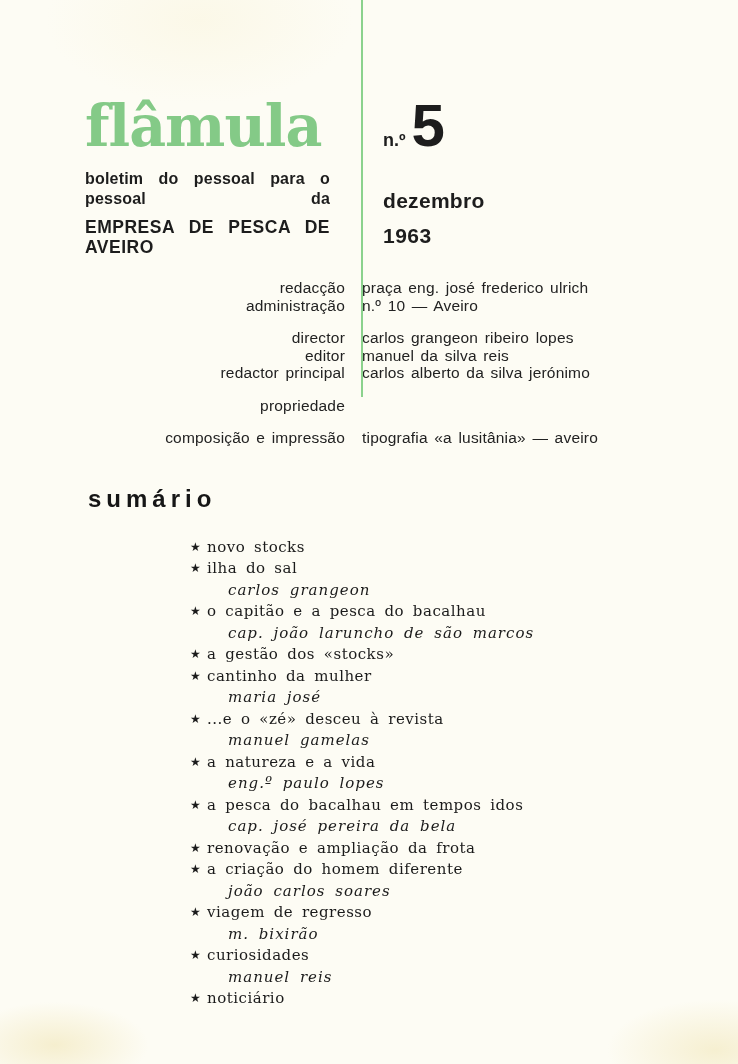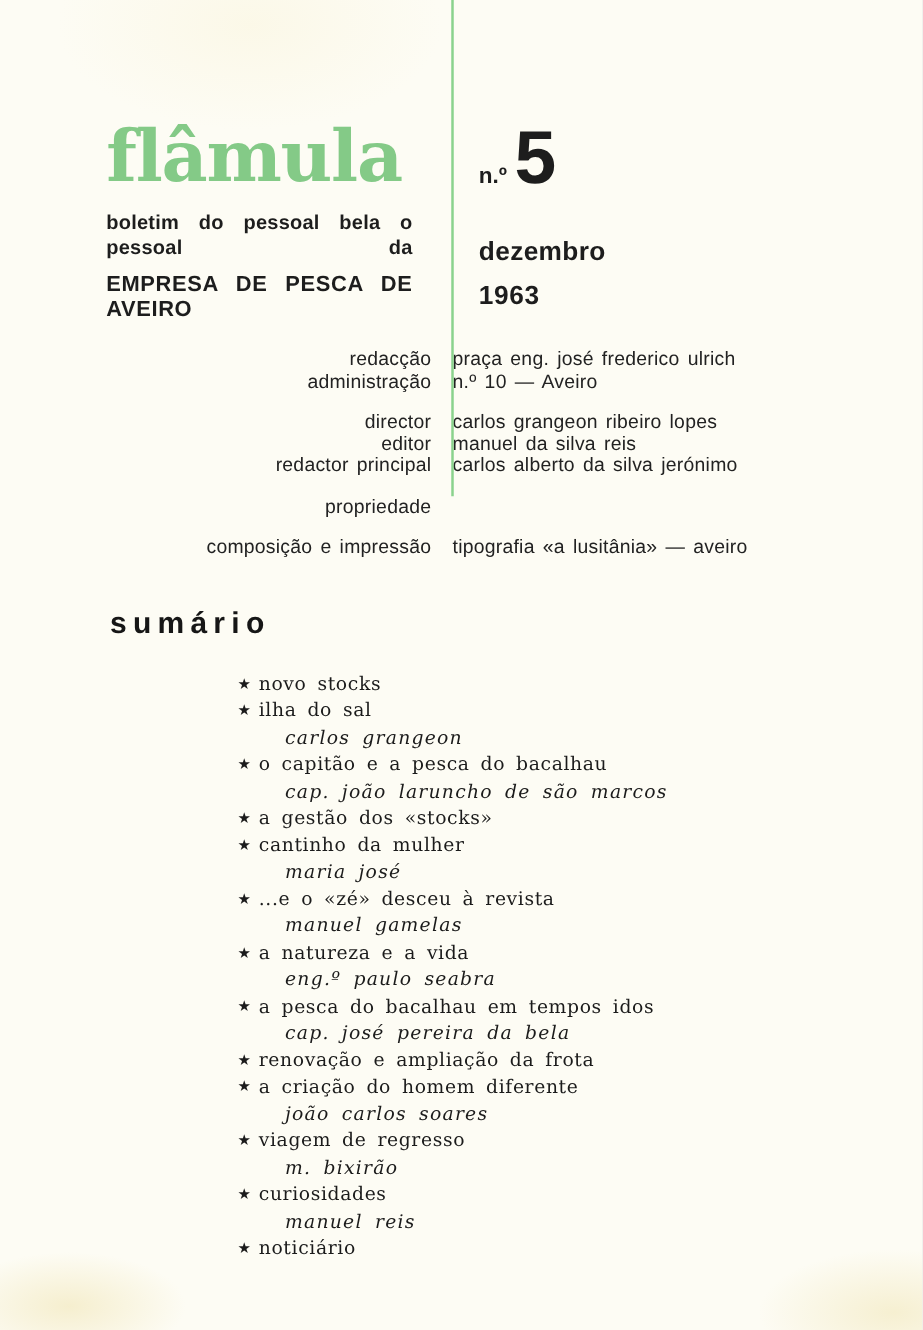--- a/index.html
+++ b/index.html
@@ -63,21 +63,21 @@
 </style>
 </head>
 <body>
 
 <div class="page">
   <div class="divider"></div>
 
   <header class="masthead">
     <div class="mh-left">
       <h1 class="title">flâmula</h1>
-      <p class="tagline">boletim do pessoal bela o pessoal da</p>
+      <p class="tagline">boletim do pessoal para o pessoal da</p>
       <p class="company">EMPRESA DE PESCA DE AVEIRO</p>
     </div>
     <div class="mh-right">
       <div class="issue-line">
         <span class="issue-label">n.º</span><span class="issue-num">5</span>
       </div>
       <div class="issue-month">dezembro</div>
       <div class="issue-year">1963</div>
     </div>
   </header>
@@ -151,21 +151,21 @@
     <span class="toc-author">maria josé</span>
   </li>
 
   <li class="toc-item">
     <span class="star">★</span><span class="toc-title">...e o «zé» desceu à revista</span>
     <span class="toc-author">manuel gamelas</span>
   </li>
 
   <li class="toc-item">
     <span class="star">★</span><span class="toc-title">a natureza e a vida</span>
-    <span class="toc-author">eng.º paulo seabra</span>
+    <span class="toc-author">eng.º paulo lopes</span>
   </li>
 
   <li class="toc-item">
     <span class="star">★</span><span class="toc-title">a pesca do bacalhau em tempos idos</span>
     <span class="toc-author">cap. josé pereira da bela</span>
   </li>
 
   <li class="toc-item">
     <span class="star">★</span><span class="toc-title">renovação e ampliação da frota</span>
     

